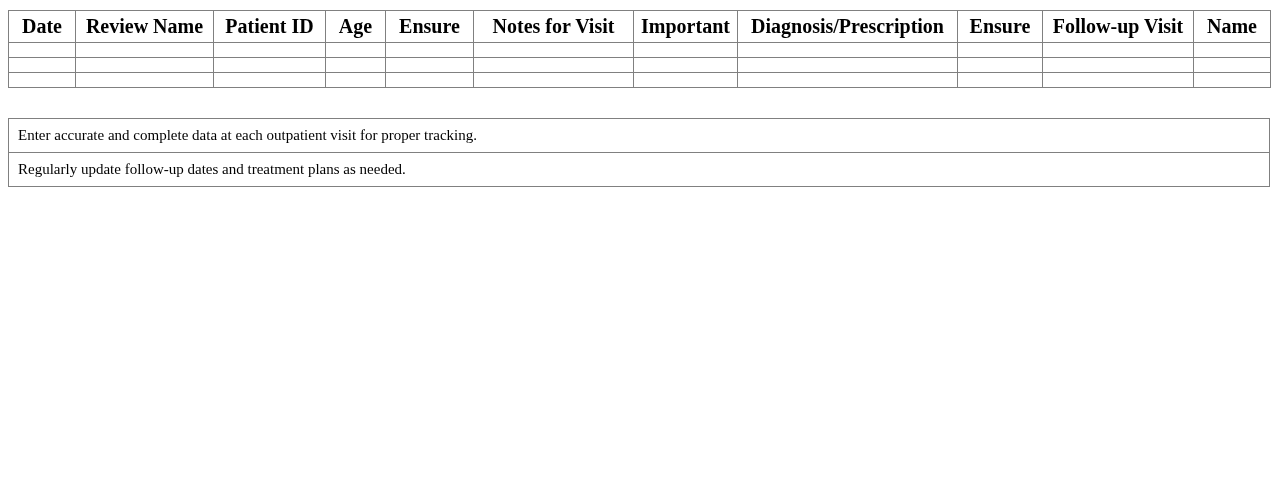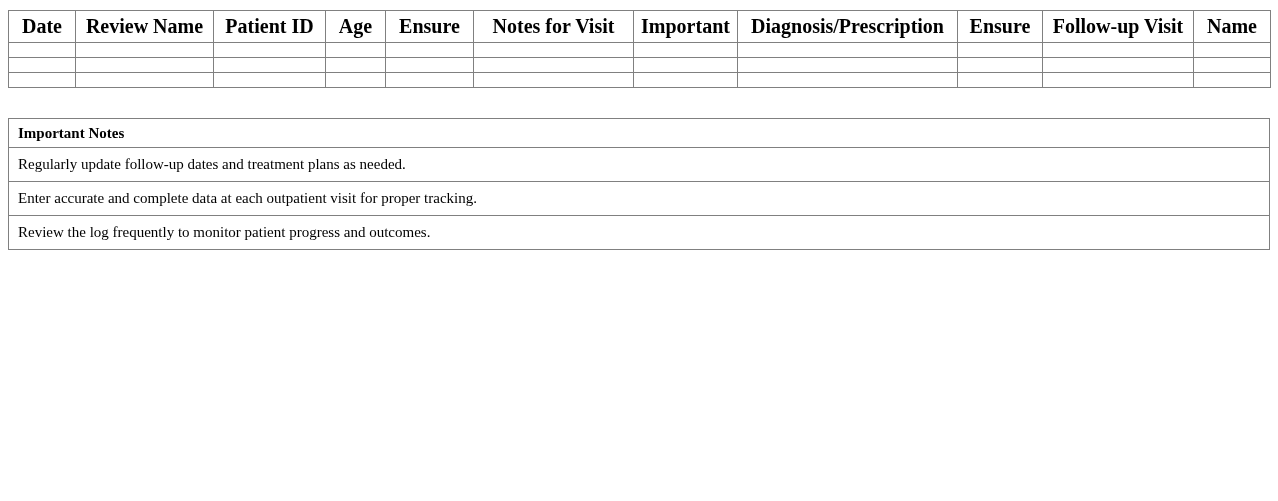--- a/index.html
+++ b/index.html
@@ -140,27 +140,21 @@
         <td></td>
         <td></td>
         <td></td>
       </tr>
     </tbody>
   </table>
 
   <table class="notes-table">
     <tbody>
       <tr>
-        <td class="title-cell">Important Notes</td>
+        <td>Enter accurate and complete data at each outpatient visit for proper tracking.</td>
       </tr>
       <tr>
         <td>Regularly update follow-up dates and treatment plans as needed.</td>
-      </tr>
-      <tr>
-        <td>Enter accurate and complete data at each outpatient visit for proper tracking.</td>
-      </tr>
-      <tr>
-        <td>Review the log frequently to monitor patient progress and outcomes.</td>
       </tr>
     </tbody>
   </table>
 
 </div>
 
 </body></html>

